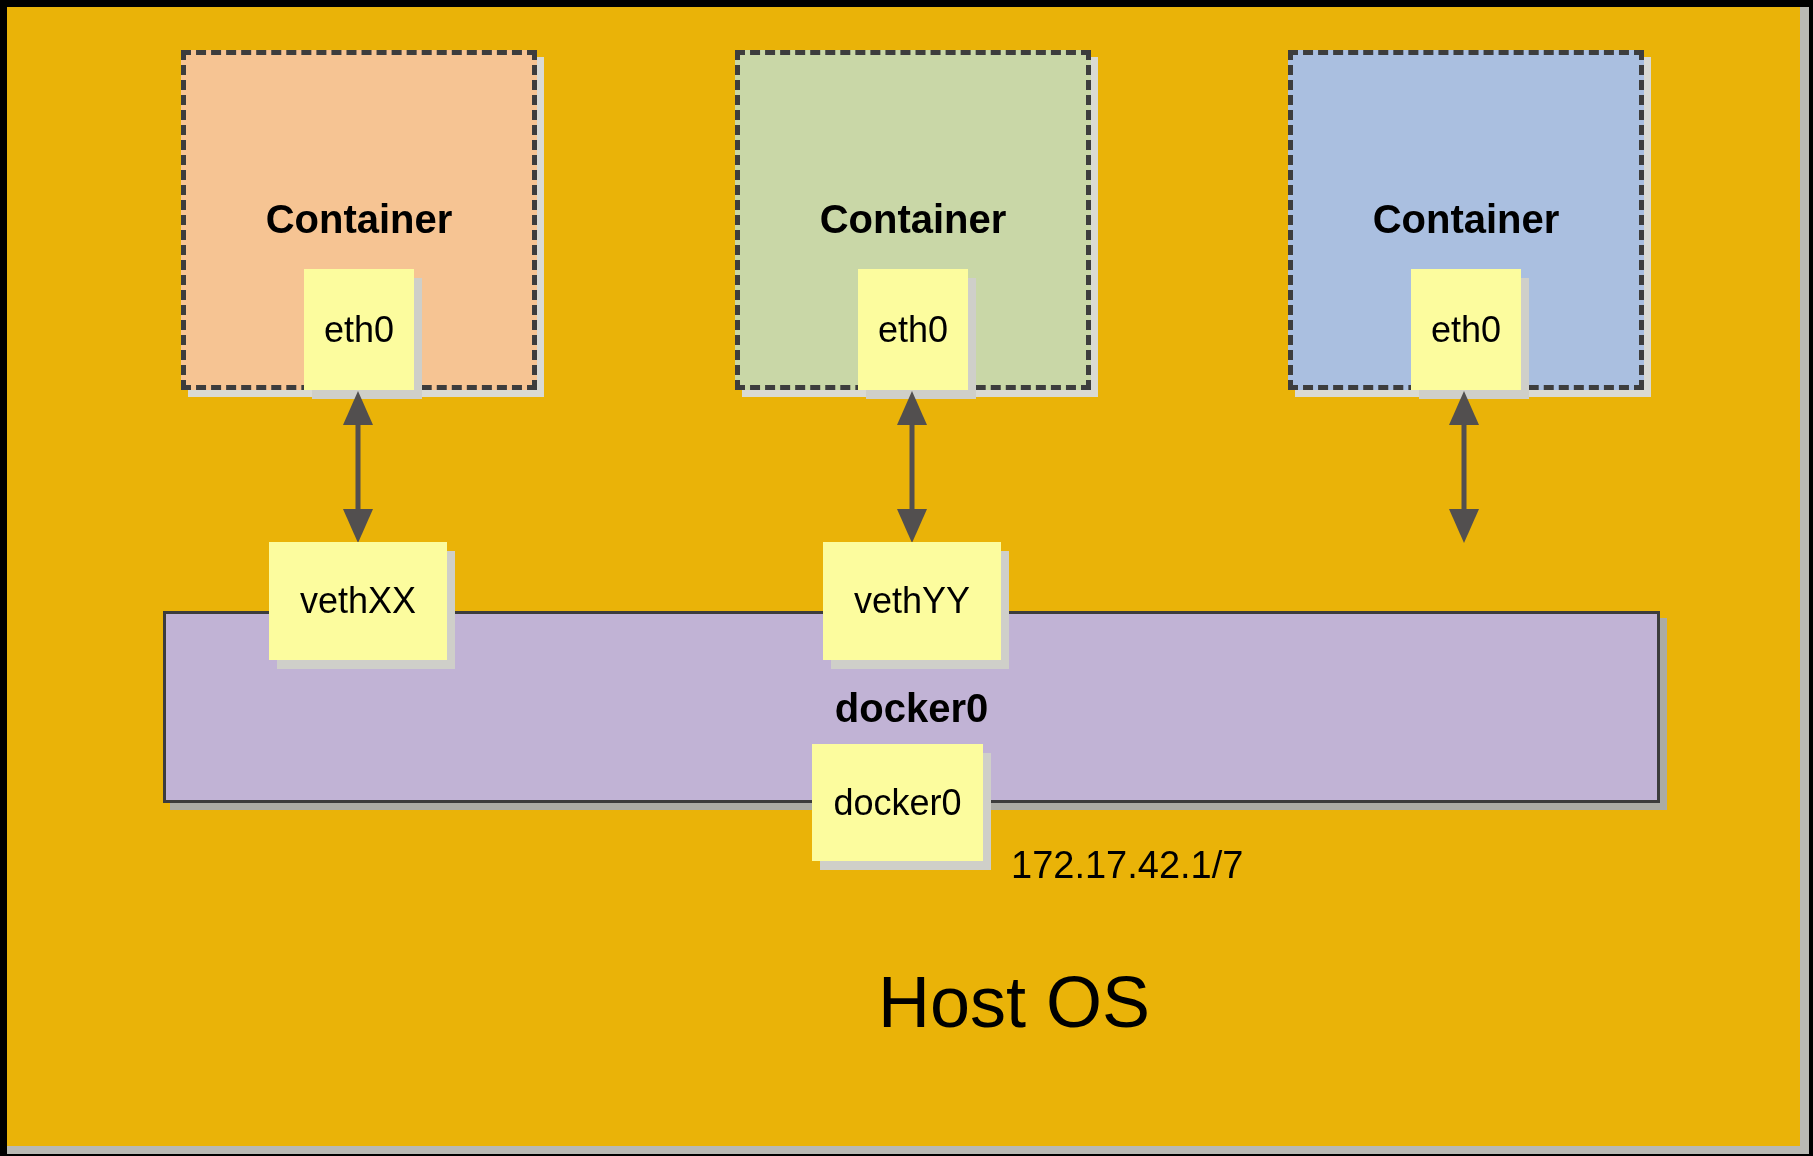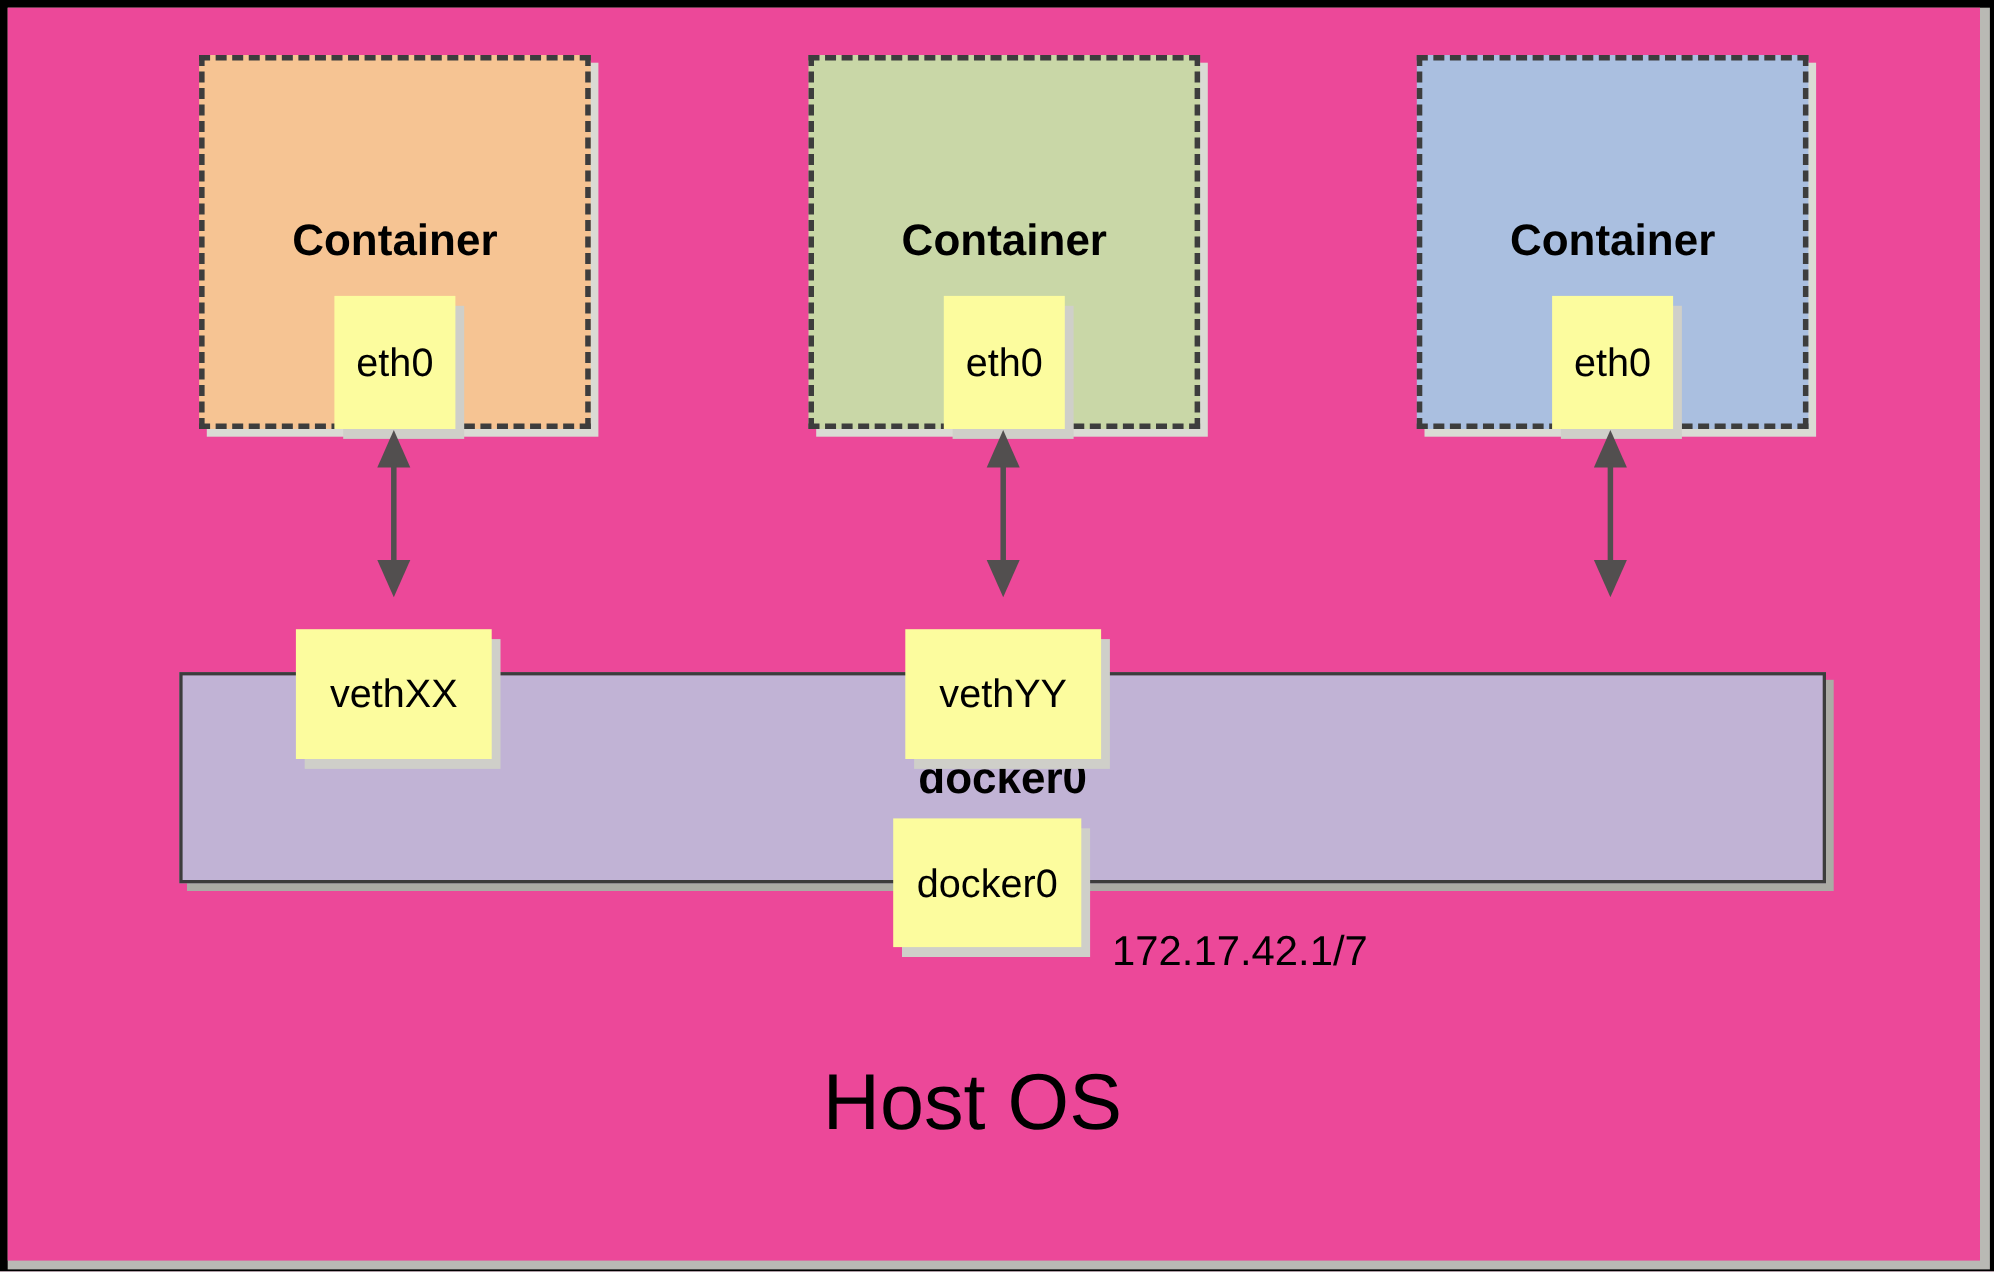--- a/index.html
+++ b/index.html
@@ -12,21 +12,21 @@
     color:#000000;
     overflow:hidden;
   }
   .canvas{
     position:absolute;left:7px;top:7px;right:4px;bottom:2px;
     background:#B9B9B4;
   }
   .page{
     position:absolute;left:0;top:0;
     width:calc(100% - 9px);height:calc(100% - 8px);
-    background:#ec4899;
+    background:#eab308;
   }
   .container-box{
     position:absolute;top:43px;width:356px;height:340px;
     box-sizing:border-box;
     border:5px dashed #3D3D3D;
     box-shadow:7px 7px 0 #DADAD4;
   }
   .c0{left:174px}
   .c1{left:728px}
   .c2{left:1281px}
@@ -39,21 +39,21 @@
     box-sizing:border-box;
     display:flex;align-items:center;justify-content:center;
     background:#FCFC9E;
     box-shadow:8px 9px 0 #CFCFC9;
     font-size:36px;
   }
   .eth-box{
     position:absolute;left:118px;top:214px;width:110px;height:121px;
   }
   .veth-box{
-    position:absolute;top:565px;width:178px;height:118px;
+    position:absolute;top:535px;width:178px;height:118px;
   }
   .v0{left:262px}
   .v1{left:816px}
   .v2{left:1368px}
   .arrow{
     position:absolute;top:384px;width:44px;height:152px;
   }
   .a0{left:329px}
   .a1{left:883px}
   .a2{left:1435px}
@@ -70,22 +70,22 @@
     font-size:40px;font-weight:bold;line-height:1.1;
   }
   .docker0-box{
     position:absolute;left:805px;top:737px;width:171px;height:117px;
   }
   .ip-label{
     position:absolute;left:1004px;top:838px;
     font-size:38px;line-height:1.1;white-space:nowrap;
   }
   .host-label{
-    position:absolute;left:597px;top:952px;width:560px;
-    text-align:center;
+    position:absolute;left:583px;top:952px;width:560px;
+    text-align:right;
     font-size:72px;line-height:1.2;
   }
 </style>
 </head>
 <body>
 
 <div id="frame">
   <div class="canvas">
     <div class="page">
 

